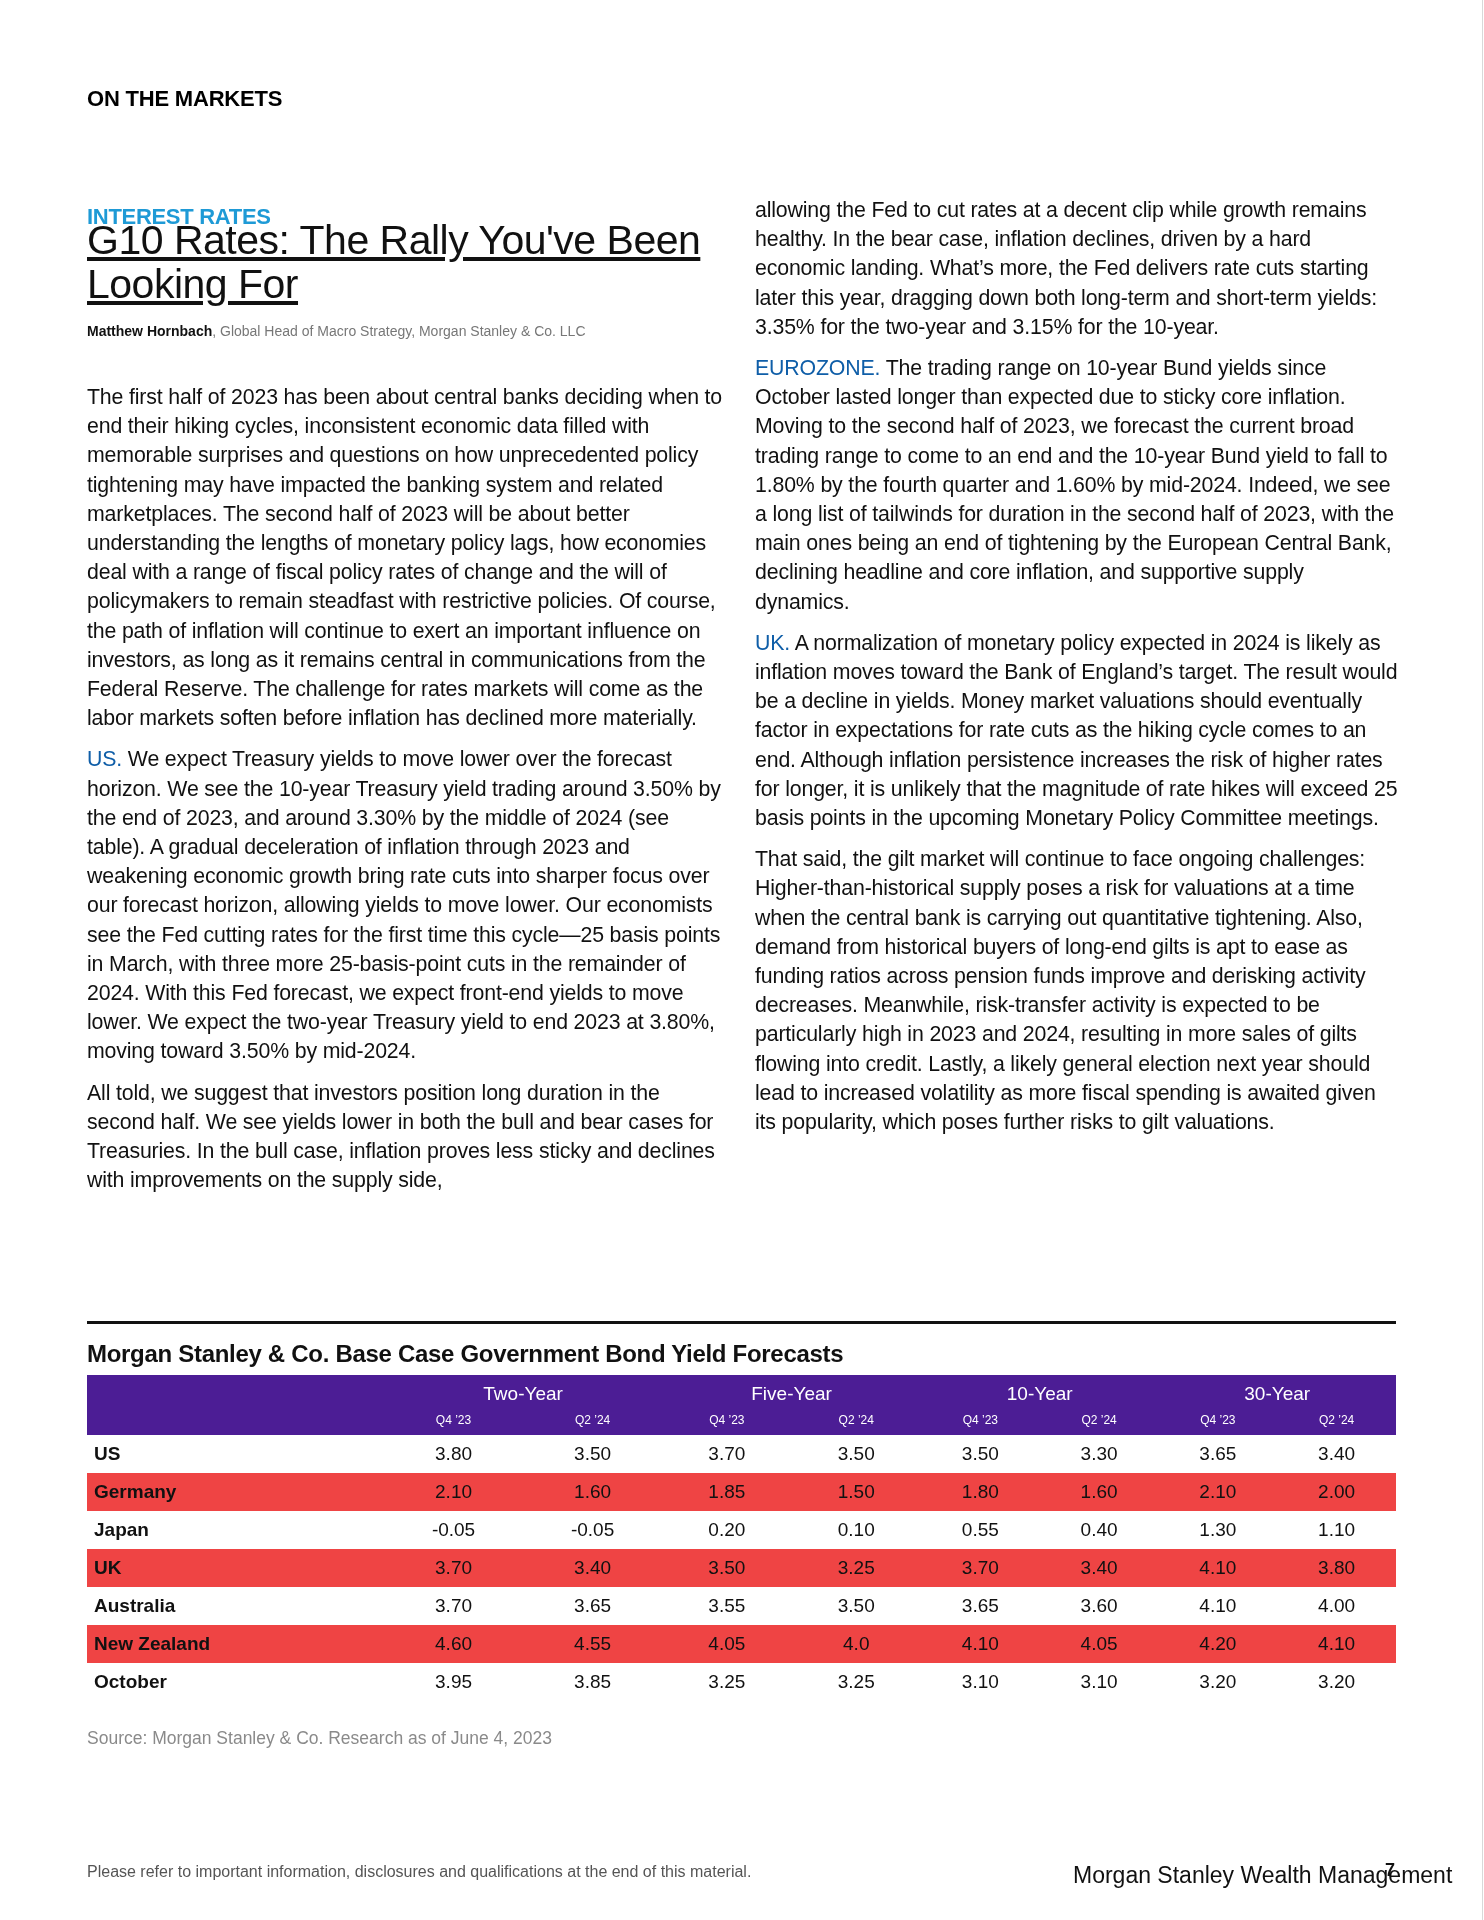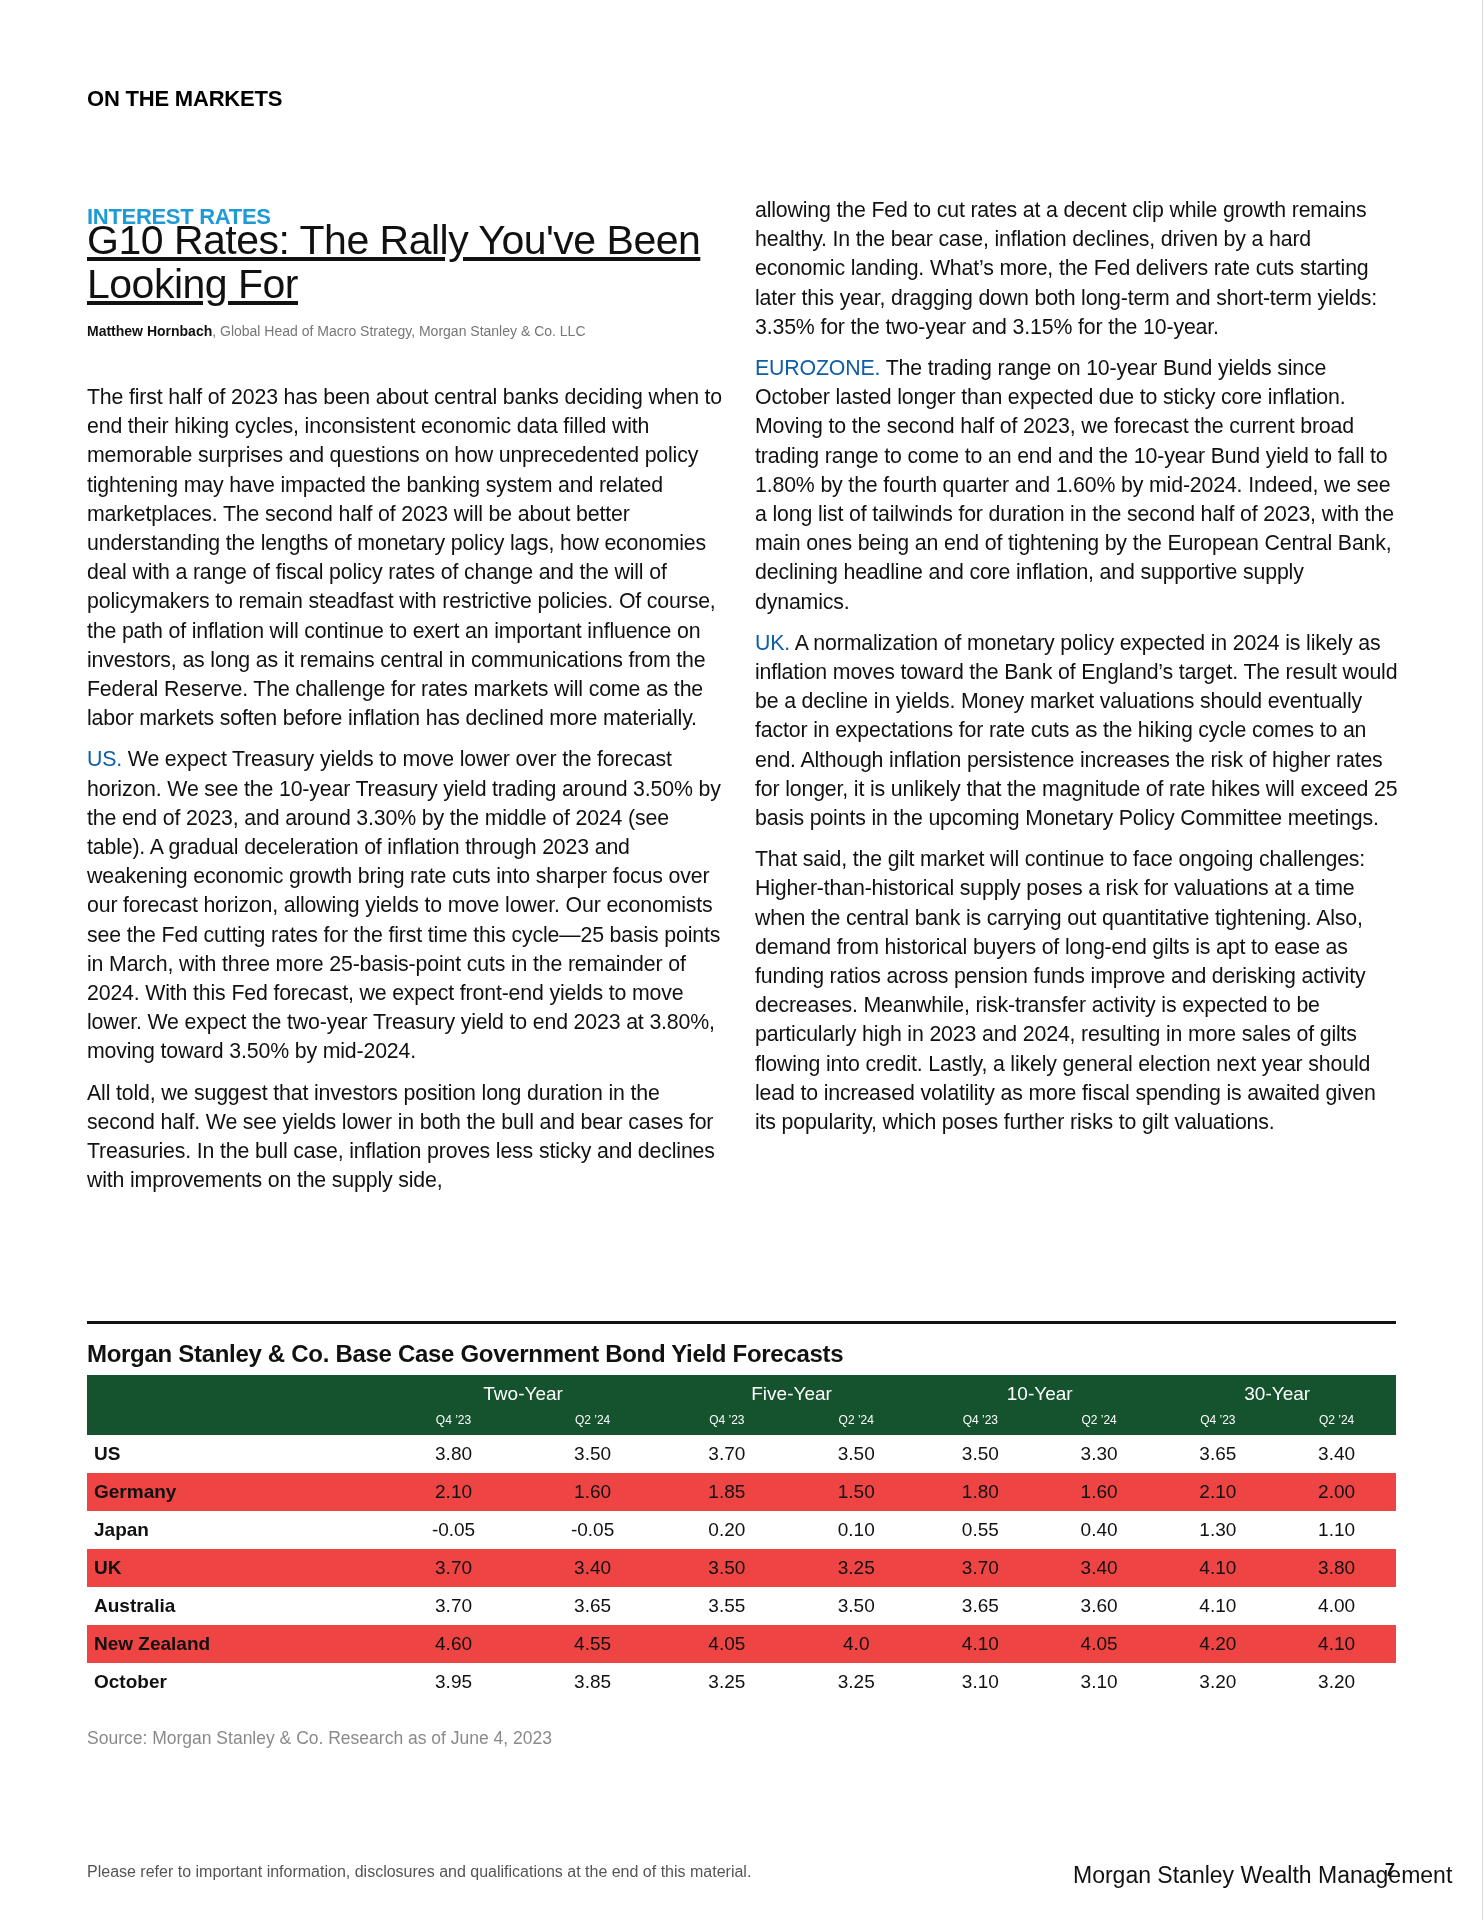--- a/index.html
+++ b/index.html
@@ -13,21 +13,21 @@
   .byline b { color: #111; }
   .para { font-size: 21.3px; line-height: 29.2px; margin: 0; color: #111; letter-spacing: -0.15px; }
   .para + .para { margin-top: 12px; }
   .lead { color: #0f5ea8; }
   .text-left { position: absolute; left: 87px; top: 383px; width: 645px; }
   .text-right { position: absolute; left: 755px; top: 196px; width: 645px; }
 
   .rule { position: absolute; left: 87px; top: 1321px; width: 1309px; height: 3px; background: #111; }
   .table-title { position: absolute; left: 87px; top: 1340px; font-size: 24px; font-weight: bold; color: #111; letter-spacing: -0.3px; }
   table.yields { position: absolute; left: 87px; top: 1375px; width: 1309px; border-collapse: collapse; font-size: 19px; }
-  table.yields th { background: #14532d; color: #ffffff; font-weight: normal; padding: 0; }
+  table.yields th { background: #4c1d95; color: #ffffff; font-weight: normal; padding: 0; }
   table.yields tr.group th { height: 30px; vertical-align: bottom; font-size: 19px; }
   table.yields tr.sub th { height: 30px; vertical-align: middle; font-size: 12px; }
   table.yields td { height: 38px; padding: 0; text-align: center; color: #111; }
   table.yields td.country { text-align: left; padding-left: 7px; font-weight: bold; width: 290px; }
   table.yields tr.alt td { background: #ef4444; }
   .source { position: absolute; left: 87px; top: 1728px; font-size: 17.5px; color: #8a8a8a; }
   .footer-note { position: absolute; left: 87px; top: 1863px; font-size: 16px; color: #555; }
   .footer-brand { position: absolute; left: 1073px; top: 1862px; font-size: 23px; color: #111; }
   .page-num { position: absolute; left: 1385px; top: 1860px; font-size: 18px; font-weight: bold; color: #111; }
 </style>

